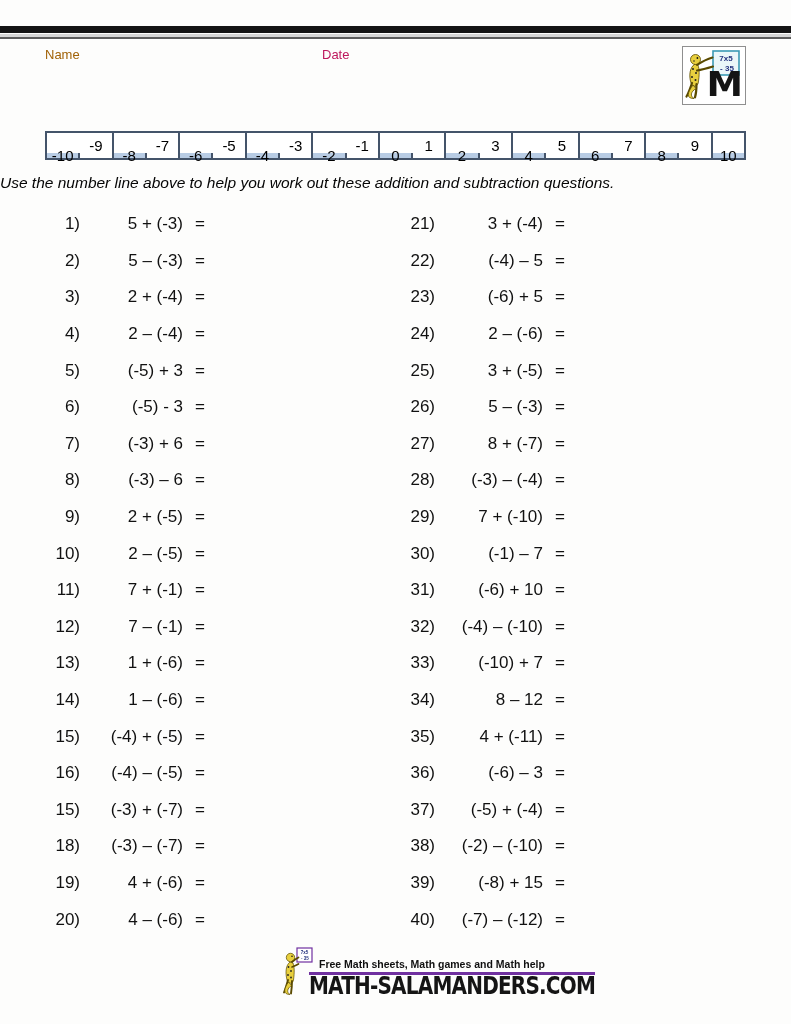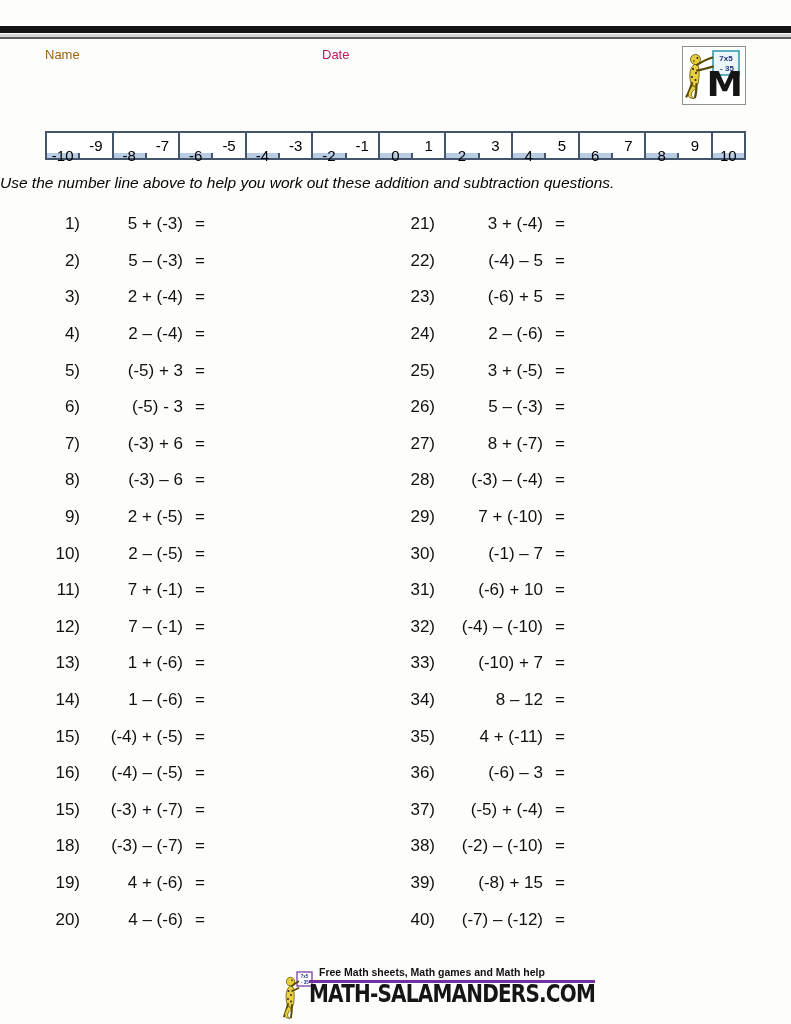--- a/index.html
+++ b/index.html
@@ -36,21 +36,21 @@
   .col{position:absolute;top:206px;}
   .col-left {left:30px;width:185px;}
   .col-right{left:385px;width:190px;}
   .p-row{display:grid;grid-template-columns:50px 1fr 30px;height:36.6px;align-items:center;
          font-size:17px;color:#111;}
   .p-num{text-align:right;}
   .p-expr{text-align:right;padding-right:2px;white-space:nowrap;}
   .p-eq{text-align:center;}
 
   
-  .footer{position:absolute;left:281px;top:966px;display:flex;}
+  .footer{position:absolute;left:281px;top:942px;display:flex;align-items:flex-end;}
   .footer-logo{width:34px;height:58px;flex:0 0 auto;margin-right:-6px;}
   .footer-text{display:flex;flex-direction:column;}
   .footer-tagline{font-size:10.5px;font-weight:bold;color:#101010;padding-left:10px;white-space:nowrap;}
   .footer-divider{height:3px;background:var(--purple);margin-top:2px;}
   .footer-wordmark{font-family:"DejaVu Sans",sans-serif;font-weight:bold;font-size:20px;
                    letter-spacing:-.8px;color:#151515;transform:scaleY(1.22);
                    transform-origin:left bottom;white-space:nowrap;margin-top:1px;}
 </style>
 </head>
 <body>

